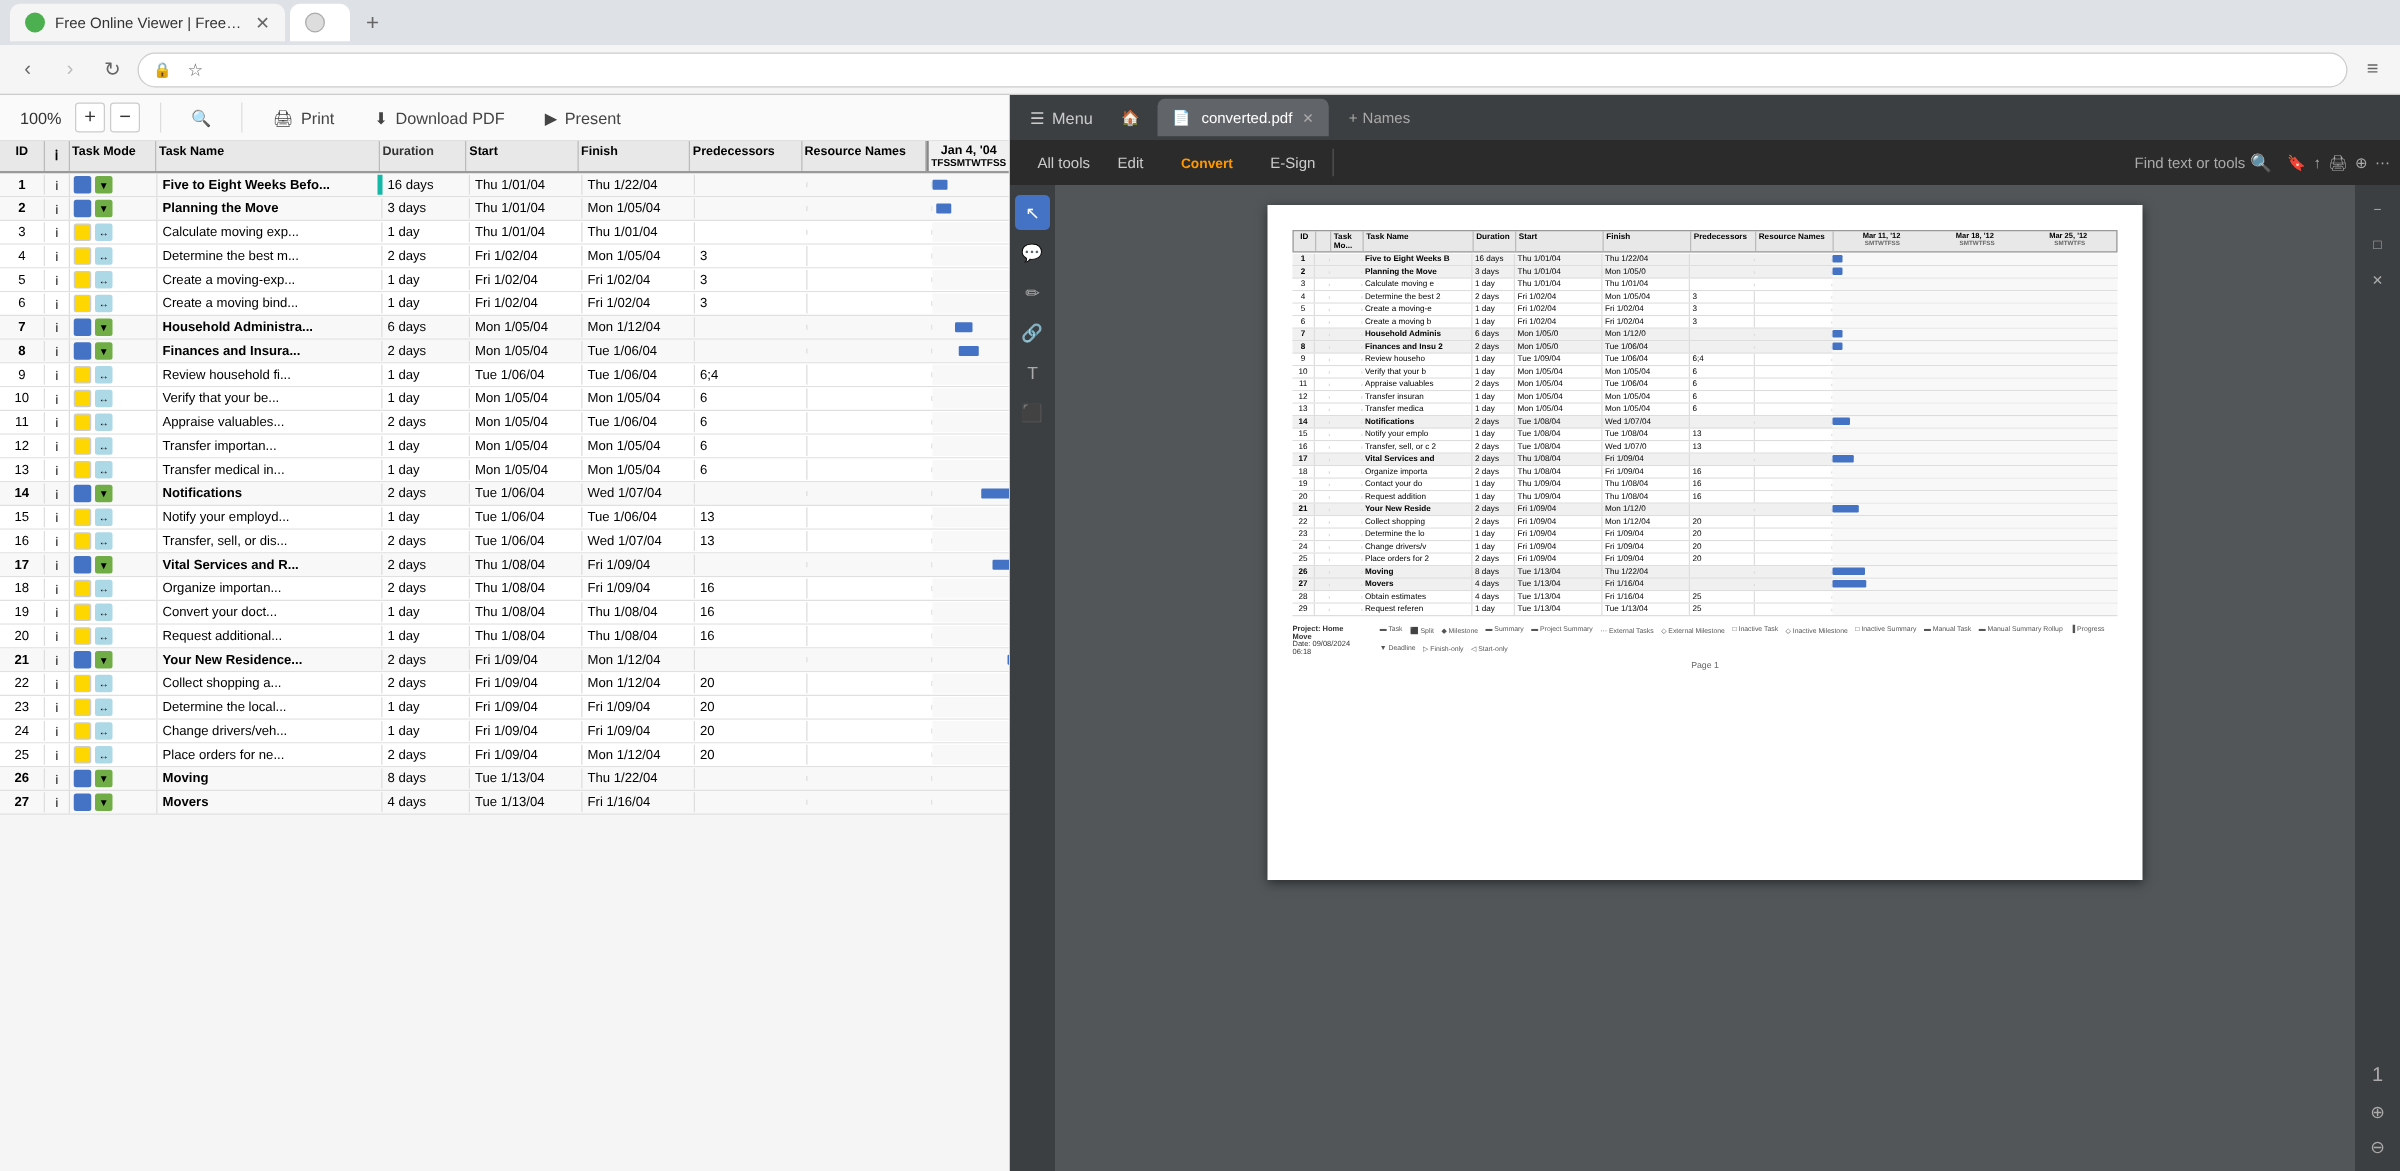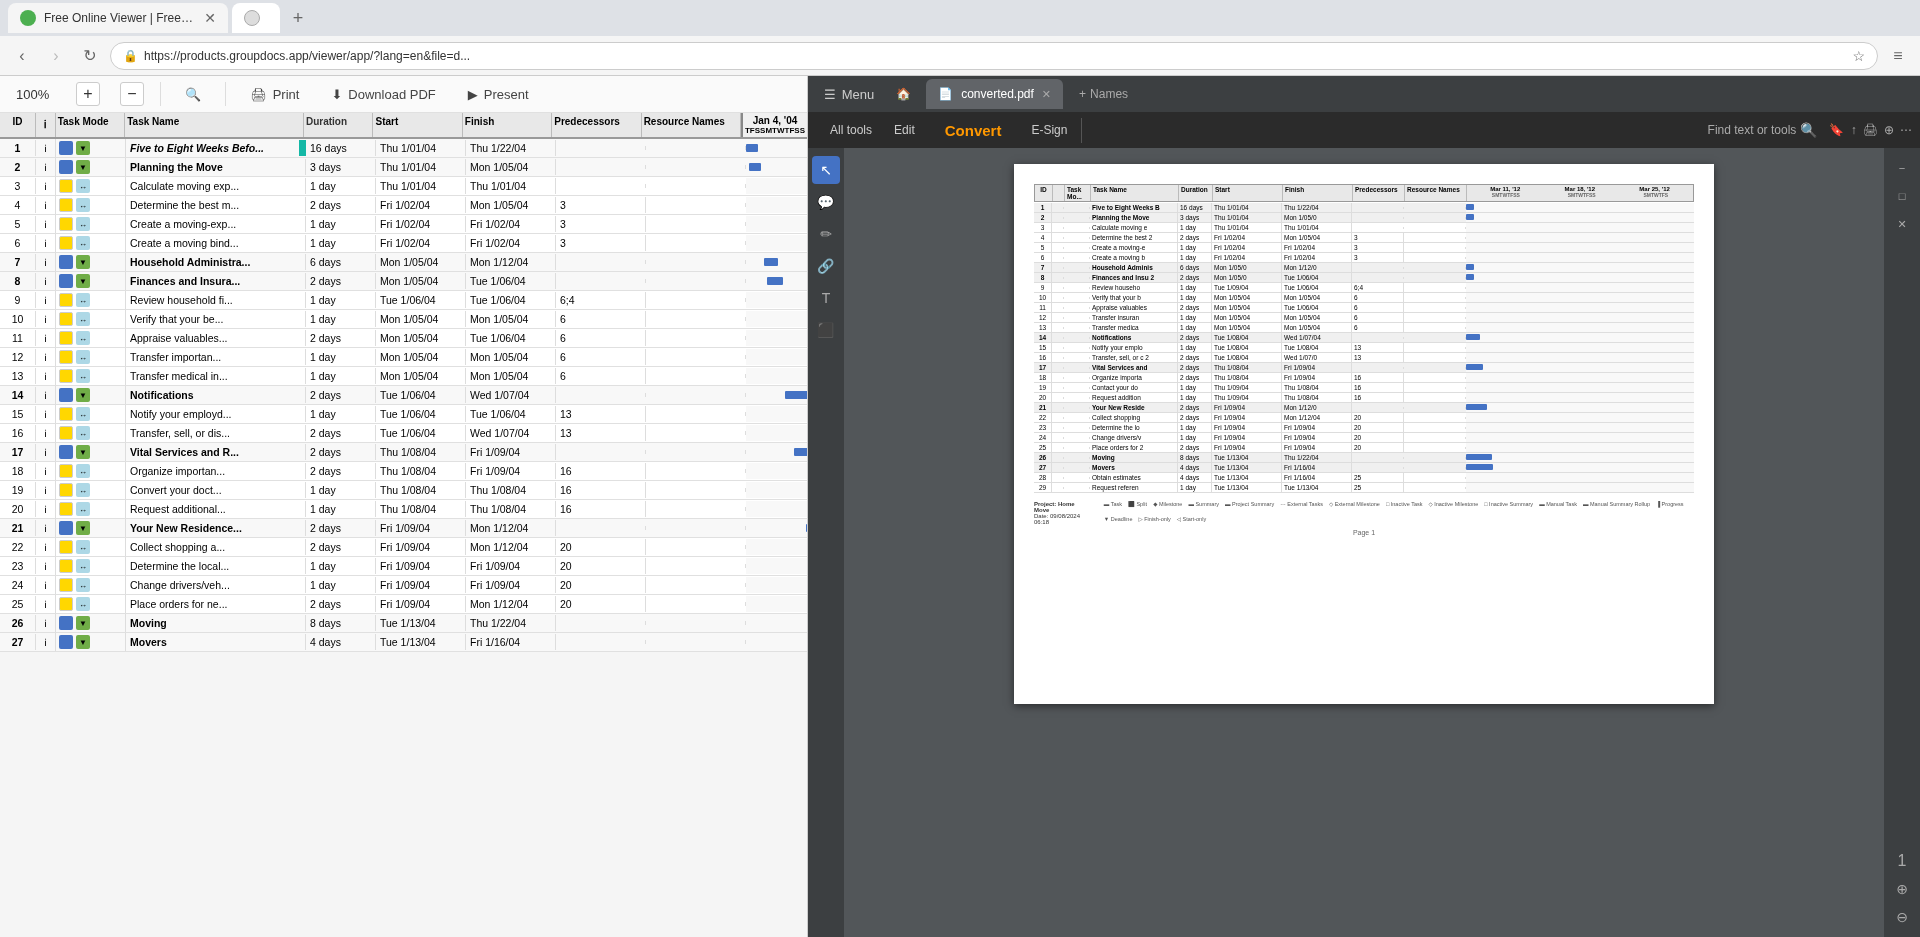--- a/index.html
+++ b/index.html
@@ -28,21 +28,21 @@
     .left-panel { width: 808px; display: flex; flex-direction: column; background: #fff; border-right: 1px solid #ccc; flex-shrink: 0; }
     .groupdocs-header { background: #fff; border-bottom: 1px solid #e0e0e0; display: flex; align-items: center; padding: 0 16px; height: 56px; gap: 16px; }
     .groupdocs-logo { display: flex; align-items: center; gap: 8px; }
     .logo-icon { width: 36px; height: 36px; background: #1976d2; border-radius: 6px; display: flex; align-items: center; justify-content: center; color: white; font-weight: bold; font-size: 14px; }
     .logo-text { font-size: 16px; font-weight: 600; color: #1976d2; }
     .doc-title { flex: 1; text-align: center; font-size: 14px; color: #333; }
     .header-right { display: flex; align-items: center; gap: 12px; }
     .lang-btn { display: flex; align-items: center; gap: 4px; border: 1px solid #ccc; border-radius: 4px; padding: 4px 8px; cursor: pointer; font-size: 13px; }
     
     .viewer-toolbar { display: flex; align-items: center; padding: 6px 16px; border-bottom: 1px solid #e0e0e0; gap: 16px; background: #fafafa; }
-    .zoom-control { display: flex; align-items: center; gap: 20px; }
+    .zoom-control { display: flex; align-items: center; gap: 4px; }
     .zoom-value { font-size: 13px; color: #333; min-width: 40px; }
     .zoom-btn { width: 24px; height: 24px; border: 1px solid #ccc; border-radius: 3px; display: flex; align-items: center; justify-content: center; cursor: pointer; background: #fff; font-size: 16px; color: #333; }
     .toolbar-sep { width: 1px; height: 24px; background: #ddd; }
     .toolbar-btn { display: flex; align-items: center; gap: 6px; cursor: pointer; padding: 4px 8px; border-radius: 4px; color: #444; font-size: 13px; }
     
     .viewer-content { flex: 1; overflow: auto; background: #f5f5f5; position: relative; }
     
     
     .gantt-container { background: #fff; margin: 0; }
     
@@ -71,21 +71,21 @@
     
     
     .pdf-gantt { font-size: 7px; width: 100%; }
     
     .pdf-footer { margin-top: 8px; font-size: 6px; color: #666; }
     .pdf-page-num { text-align: center; font-size: 7px; margin-top: 4px; }
     
     
     .pdf-right-sidebar { width: 36px; background: #3c3f41; display: flex; flex-direction: column; align-items: center; padding: 8px 0; gap: 4px; }
     
-    .convert-label { color: #ff9800; font-weight: 600; font-size: 15px; padding: 4px 8px; }
+    .convert-label { color: #ff9800; font-weight: 600; font-size: 11px; padding: 4px 8px; }
     .duration-header { color: #333; font-weight: 600; }
   </style>
 </head>
 <body>
 
 <div class="browser-chrome">
   <div class="tab-bar">
     <div class="tab-item">
       <span class="tab-favicon" style="background:#4caf50;"></span>
       <span class="tab-label">Free Online Viewer | Free Group...</span>
@@ -96,21 +96,20 @@
       <span class="tab-label"></span>
     </div>
     <div class="tab-new">+</div>
   </div>
   <div class="browser-nav">
     <div class="nav-btn">‹</div>
     <div class="nav-btn" style="color:#bbb;">›</div>
     <div class="nav-btn">↻</div>
     <div class="address-bar">
       <span class="lock-icon">🔒</span>
-      <span class="address-text">https://products.groupdocs.app/viewer/app/?lang=en&amp;file=d...</span>
       <span class="star-icon">☆</span>
     </div>
     <div class="nav-btn">≡</div>
   </div>
 </div>
 
 <div class="main-area">
 
   <div class="left-panel">
 
@@ -171,21 +170,21 @@
         </div>
 
         <div id="gantt-rows-container">
             <div style="display: flex; border-bottom: 1px solid rgb(224, 224, 224); font-size: 10.5px; min-height: 19px; align-items: center; background: rgb(248, 248, 248);">
     <div style="width:36px;border-right:1px solid #ddd;padding:2px;text-align:center;font-weight:700">1</div>
     <div style="width:20px;border-right:1px solid #ddd;padding:2px;text-align:center;font-size:10px;">ℹ</div>
     <div style="width:70px;border-right:1px solid #ddd;padding:2px;display:flex;align-items:center;gap:1px;">
                 <div style="width:14px;height:14px;background:#4472c4;border-radius:2px;display:inline-flex;align-items:center;justify-content:center;color:white;font-size:7px;margin:0 1px;"></div>
                 <div style="width:14px;height:14px;background:#70ad47;border-radius:2px;display:inline-flex;align-items:center;justify-content:center;font-size:8px;margin:0 1px;">▼</div>
               </div>
-    <div style="width:180px;border-right:7px solid #14b8a6;padding:2px 4px;font-weight:700;overflow:hidden;white-space:nowrap;font-style:italic;">Five to Eight Weeks Befo...</div>
+    <div style="width:180px;border-right:4px solid #14b8a6;padding:2px 4px;font-weight:700;overflow:hidden;white-space:nowrap;">Five to Eight Weeks Befo...</div>
     <div style="width:70px;border-right:1px solid #ddd;padding:2px 4px;">16 days</div>
     <div style="width:90px;border-right:1px solid #ddd;padding:2px 4px;">Thu 1/01/04</div>
     <div style="width:90px;border-right:1px solid #ddd;padding:2px 4px;">Thu 1/22/04</div>
     <div style="width:90px;border-right:1px solid #ddd;padding:2px 4px;"></div>
     <div style="width:100px;border-right:1px solid #ddd;padding:2px 4px;"></div>
     <div style="flex:1;height:16px;position:relative;background:#f8f8f8;">
       <div style="background:#4472c4;height:8px;position:absolute;top:4px;left:0px;width:12px;border-radius:1px;"></div>
     </div>
   </div>
             <div style="display: flex; border-bottom: 1px solid rgb(224, 224, 224); font-size: 10.5px; min-height: 19px; align-items: center; background: rgb(248, 248, 248);">

